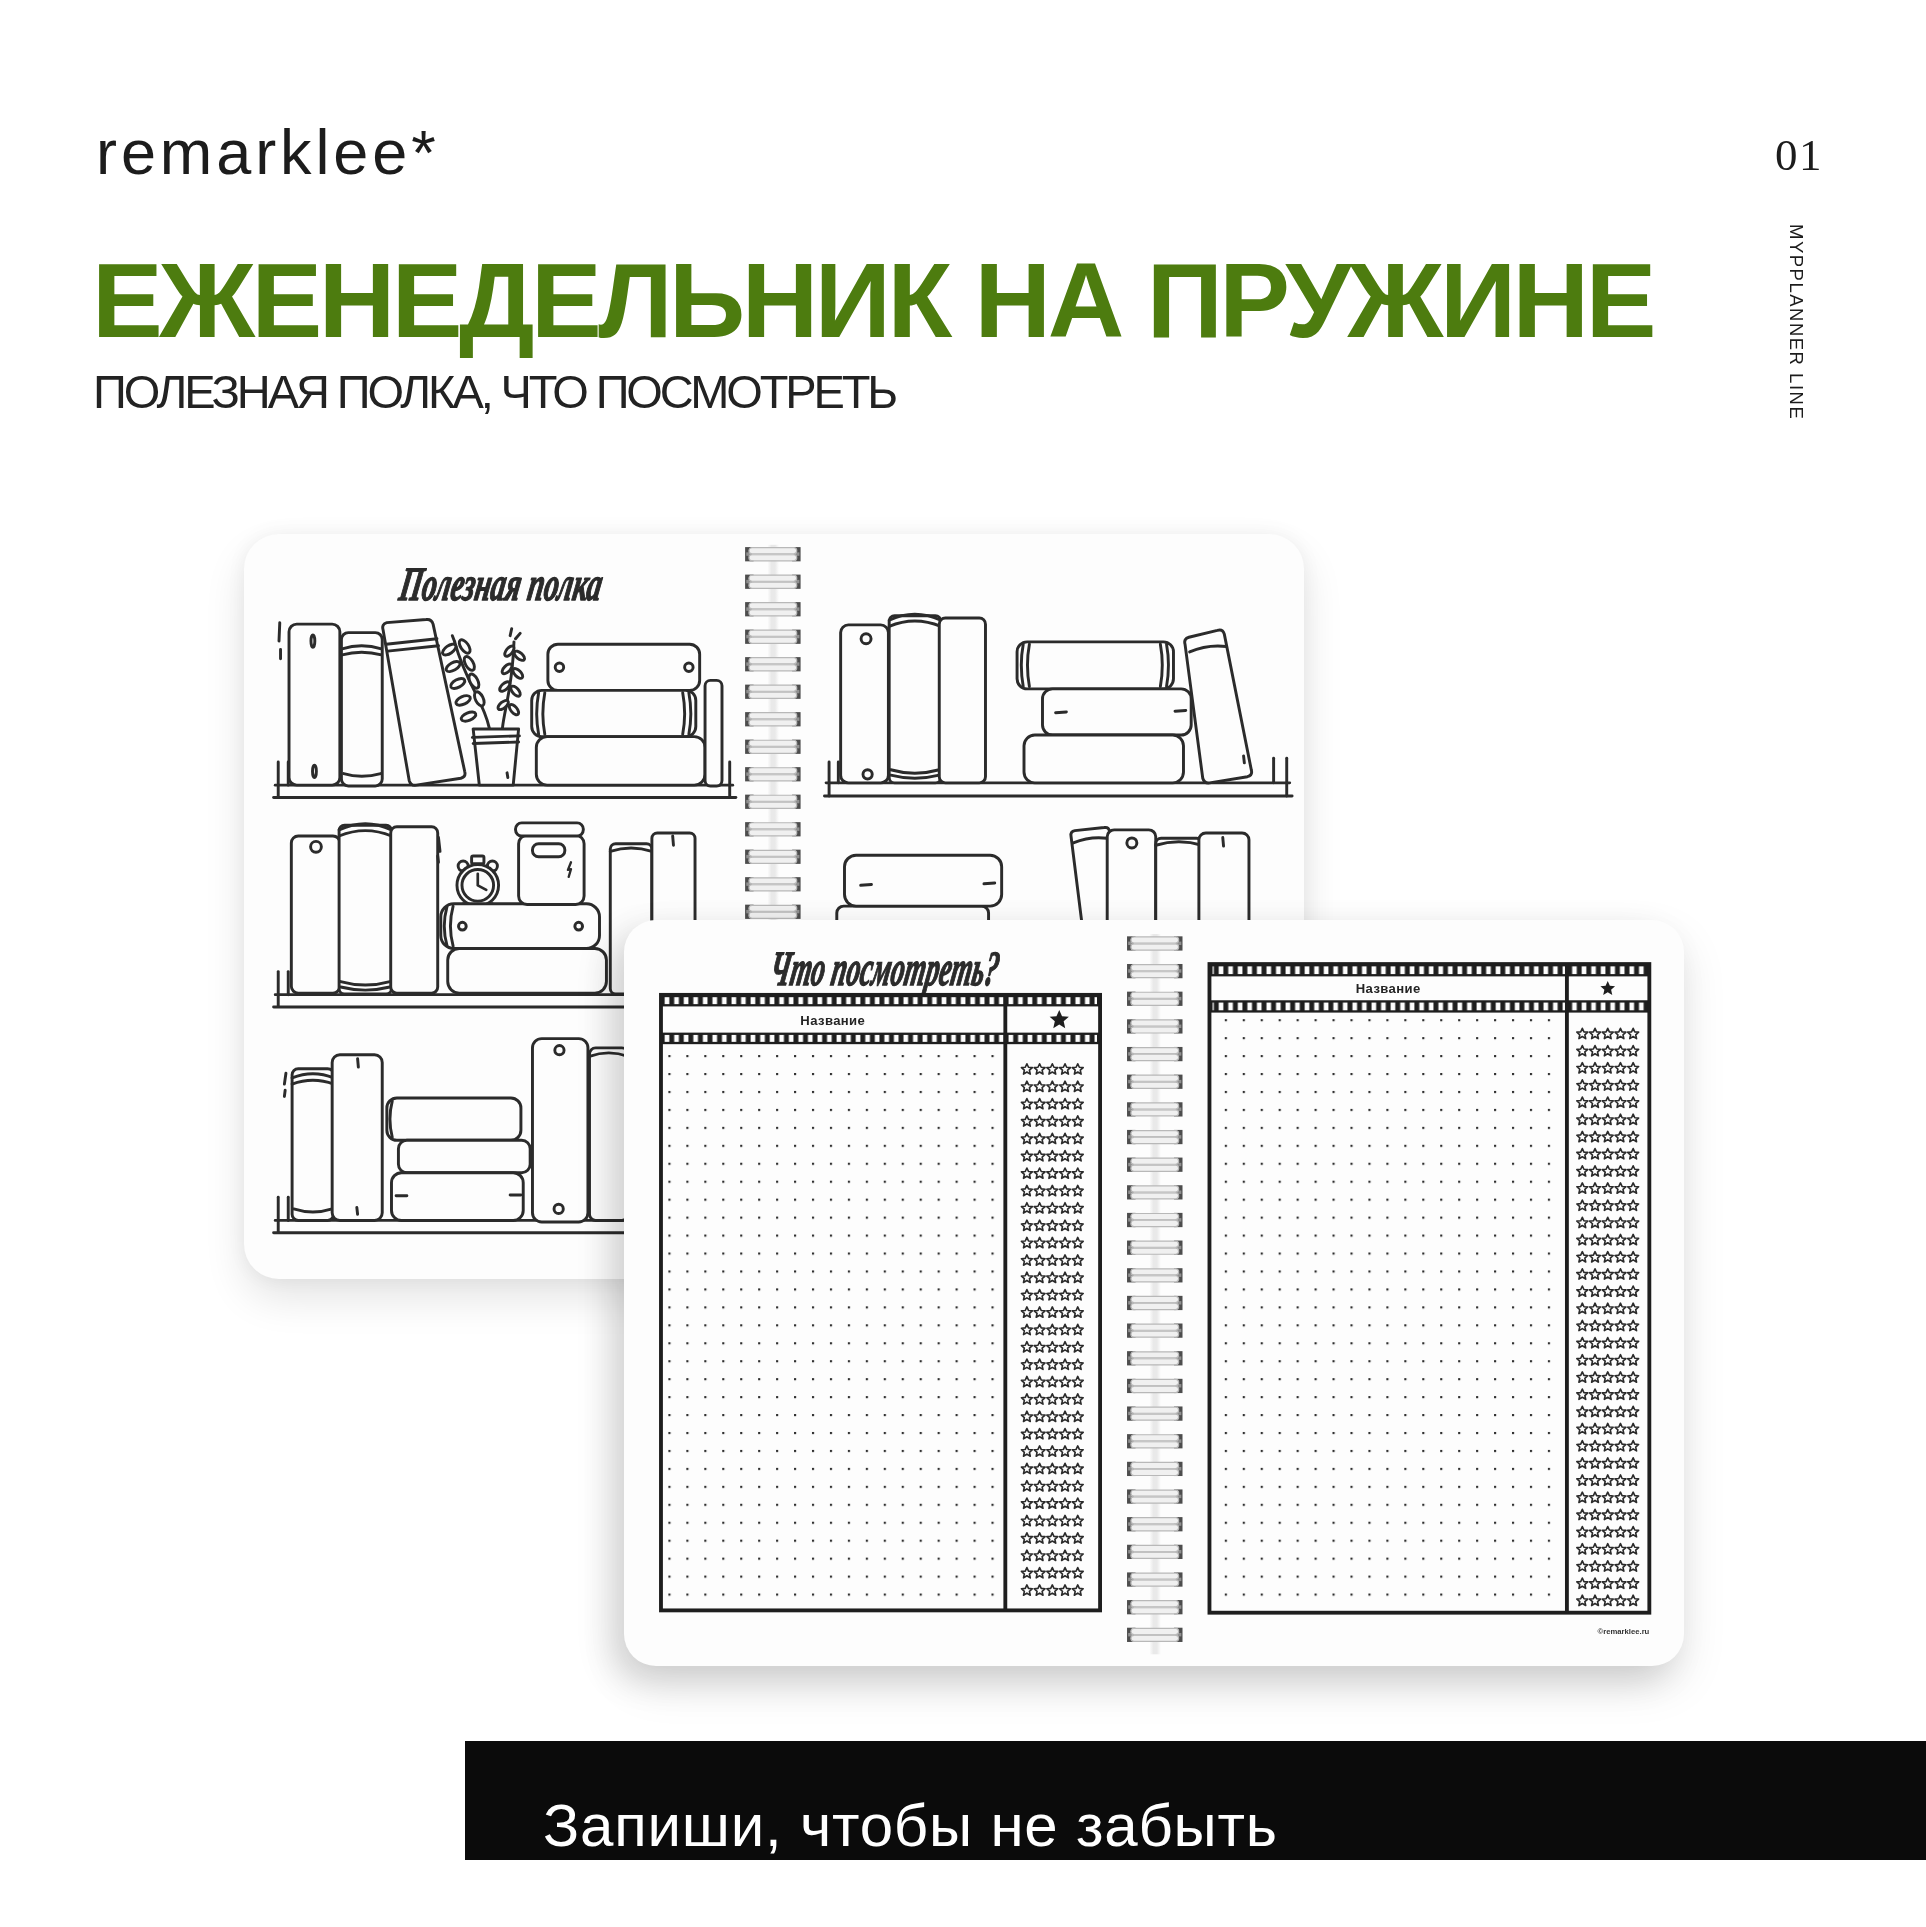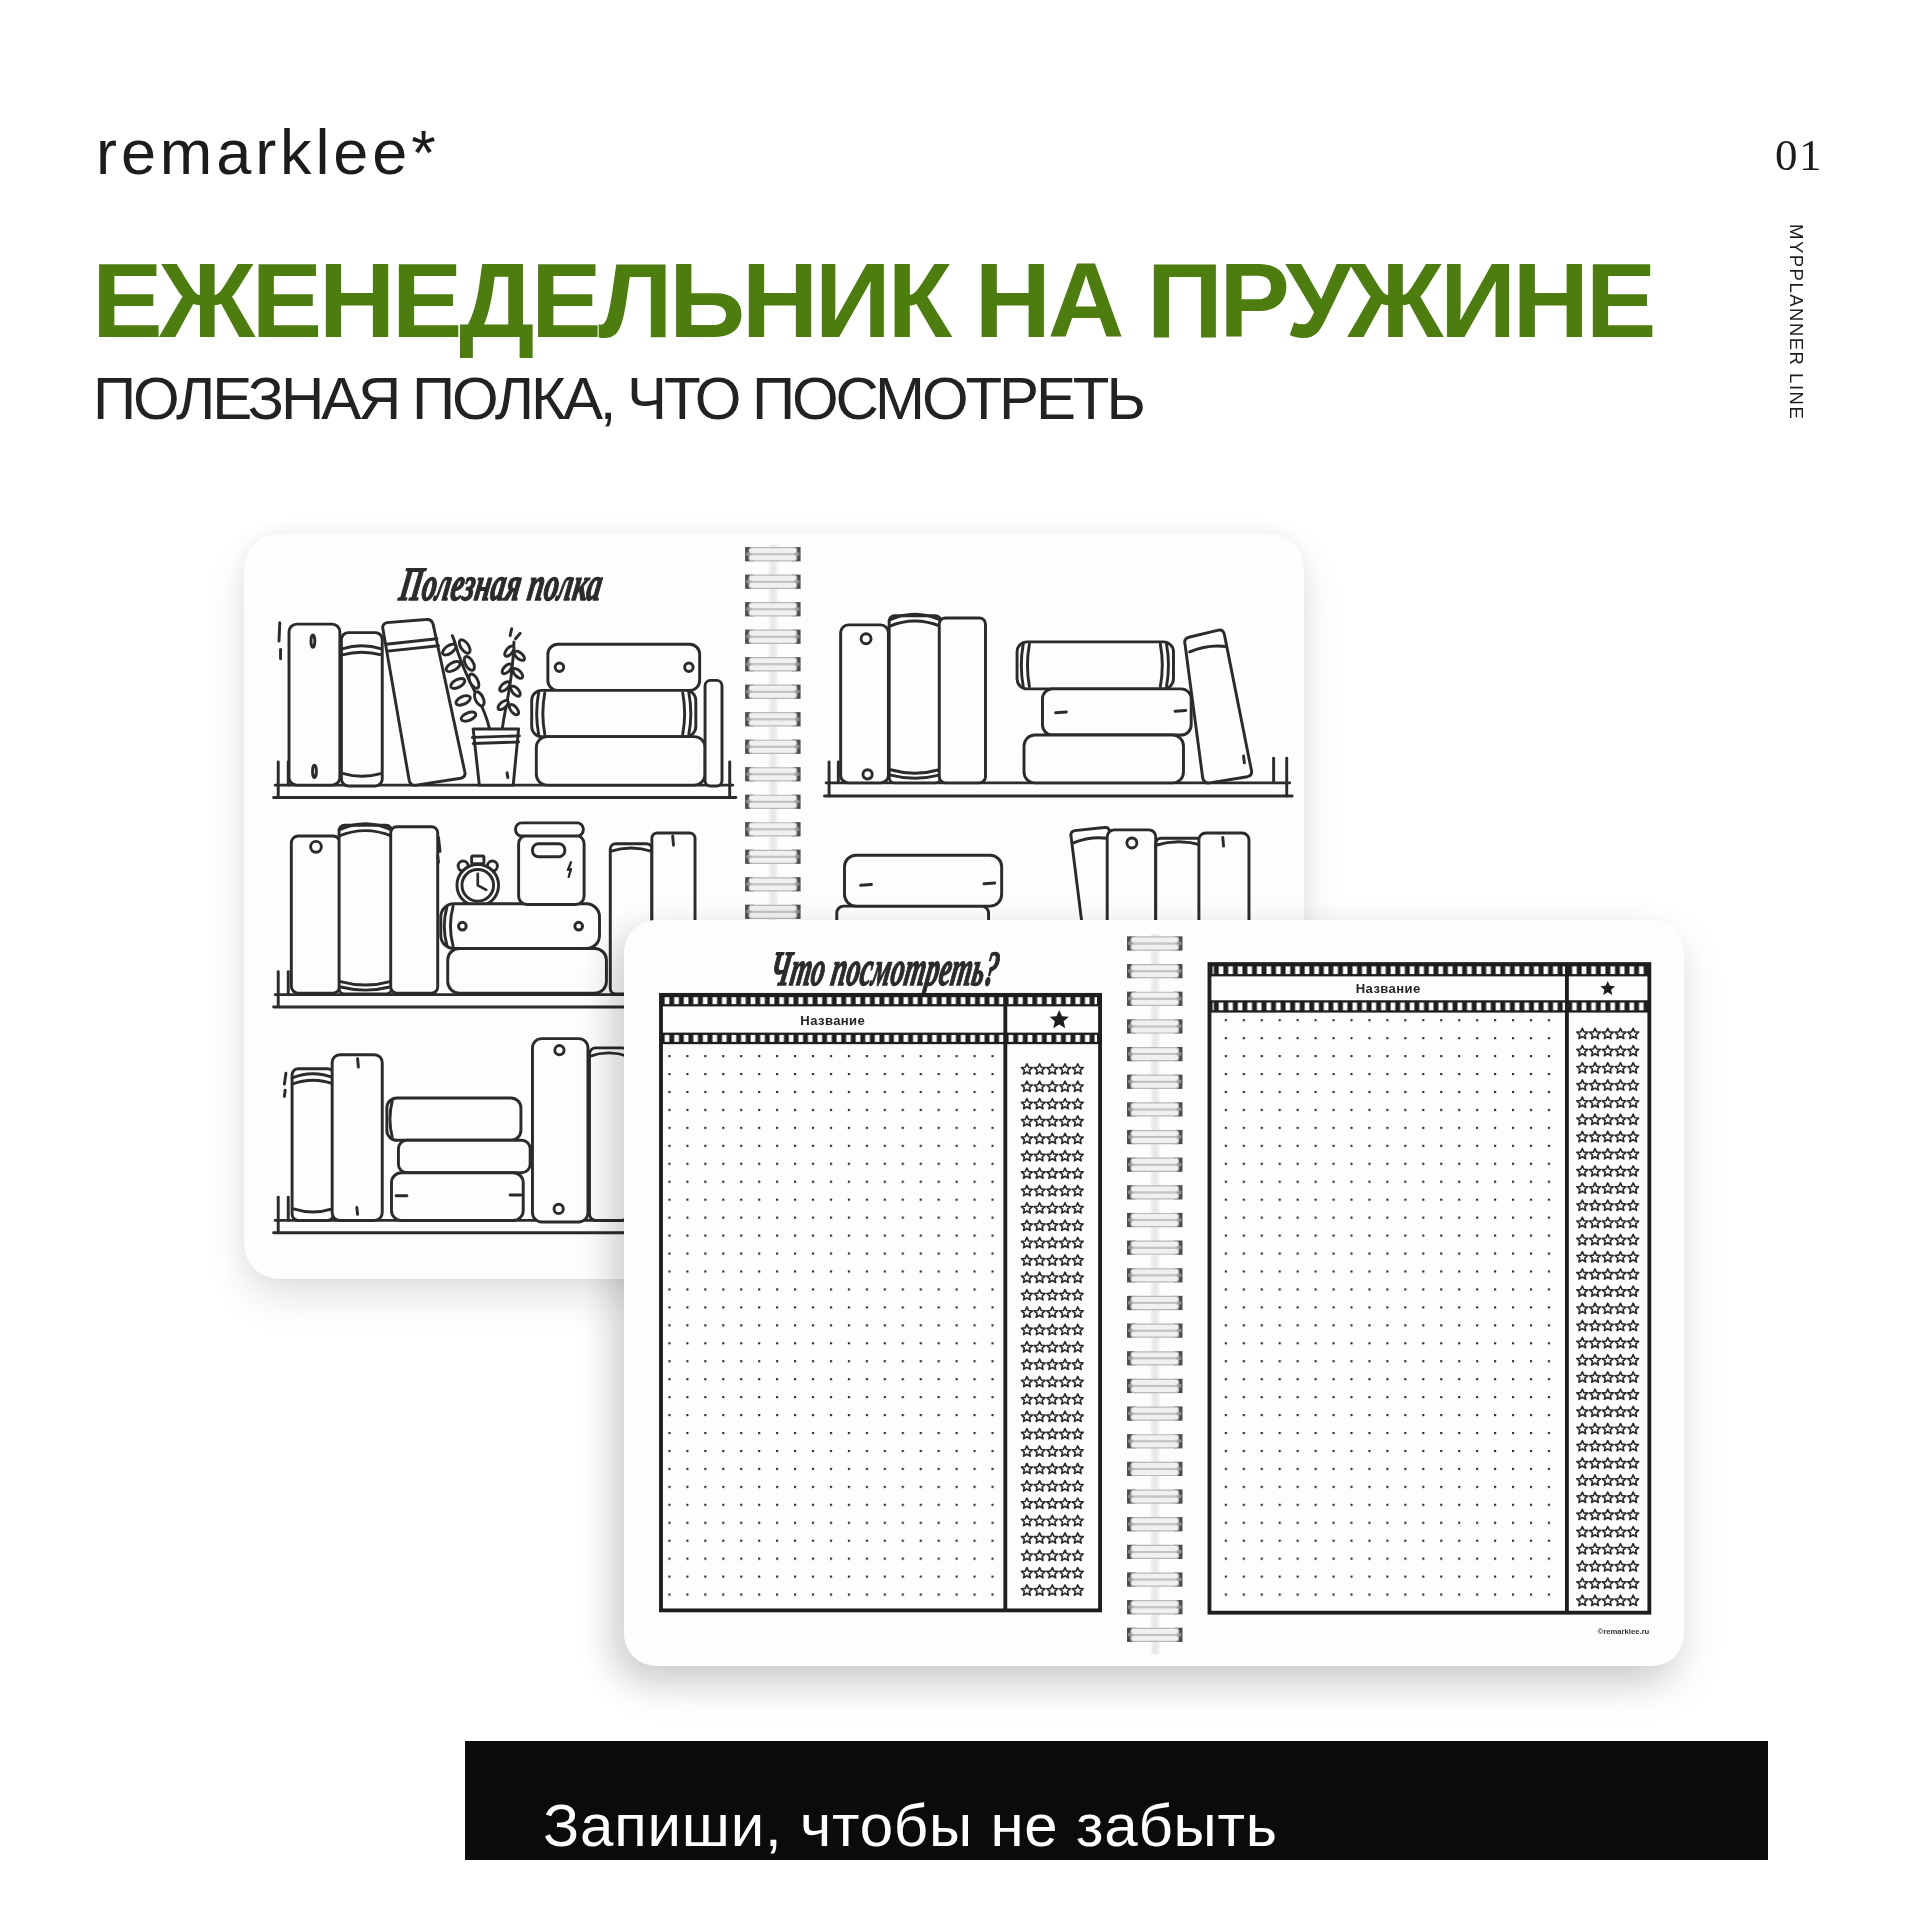--- a/index.html
+++ b/index.html
@@ -9,21 +9,21 @@
 <body>
 
 <div class="abs" id="logo" style="left:96px;top:85px;font-size:63px;font-weight:normal;letter-spacing:3.9px;color:#1c1c1c;">remarklee*</div>
 
 <div class="abs" id="pnum" style="left:1775px;top:98px;font-size:45px;font-weight:300;letter-spacing:1.5px;color:#1c1c1c;font-family:Liberation Serif, serif;">01</div>
 
 <div class="abs" id="vlabel" style="left:1785px;top:193px;font-size:18.5px;letter-spacing:1.5px;color:#1c1c1c;writing-mode:vertical-rl;">MYPPLANNER LINE</div>
 
 <div class="abs" id="h1" style="left:92px;top:209px;font-size:106px;font-weight:bold;letter-spacing:-3.5px;color:#4d7c0f;white-space:nowrap;">ЕЖЕНЕДЕЛЬНИК НА ПРУЖИНЕ</div>
 
-<div class="abs" id="h2" style="left:93px;top:333px;font-size:60px;font-weight:normal;letter-spacing:-3.1px;color:#222;white-space:nowrap;">ПОЛЕЗНАЯ ПОЛКА, ЧТО ПОСМОТРЕТЬ</div>
+<div class="abs" id="h2" style="left:93px;top:333px;font-size:47px;font-weight:normal;letter-spacing:-3.1px;color:#222;white-space:nowrap;">ПОЛЕЗНАЯ ПОЛКА, ЧТО ПОСМОТРЕТЬ</div>
 
 <div class="abs" id="backcard" style="left:244px;top:503px;width:1060px;height:745px;background:#fdfdfd;border-radius:35px;box-shadow:0 19px 42px rgba(0,0,0,0.11), 0 0 19px rgba(0,0,0,0.05);">
 
 <svg width="1060" height="745" viewBox="0 0 1375 967" style="position:absolute;left:0;top:0">
 <defs>
 <linearGradient id="stripg" x1="0" y1="0" x2="1" y2="0">
  <stop offset="0" stop-color="#fdfdfd"></stop>
           <stop offset="0.35" stop-color="#e9e9e9"></stop>
  <stop offset="0.65" stop-color="#e9e9e9"></stop>
           <stop offset="1" stop-color="#fdfdfd"></stop>
@@ -504,16 +504,16 @@
 <use href="#coil2" x="653.0" y="774.9"></use>
 <use href="#coil2" x="653.0" y="810.8"></use>
 <use href="#coil2" x="653.0" y="846.7"></use>
 <use href="#coil2" x="653.0" y="882.6"></use>
 <use href="#coil2" x="653.0" y="918.5"></use>
       </g>
 </svg>
 
 </div>
 
-<div class="abs" id="banner" style="left:465px;top:1710px;width:1303px;height:119px;background:#0b0b0b;color:#fff;">
+<div class="abs" id="banner" style="left:465px;top:1710px;width:1461px;height:119px;background:#0b0b0b;color:#fff;">
 <div class="abs" style="left:78px;top:0;height:119px;line-height:108px;font-size:60px;letter-spacing:0.8px;">Запиши, чтобы не забыть</div>
 </div>
 
 
 </body></html>

